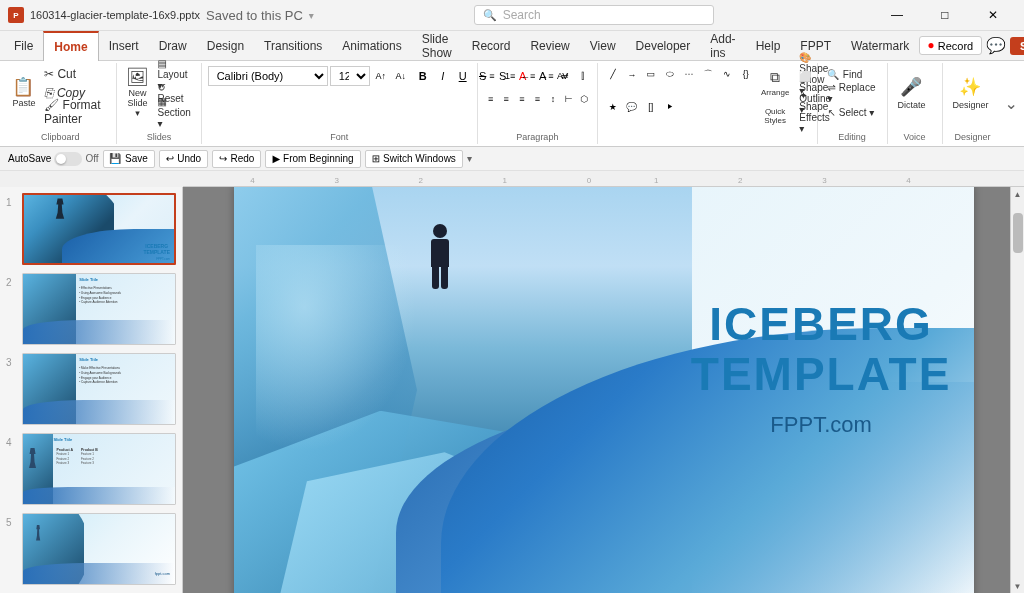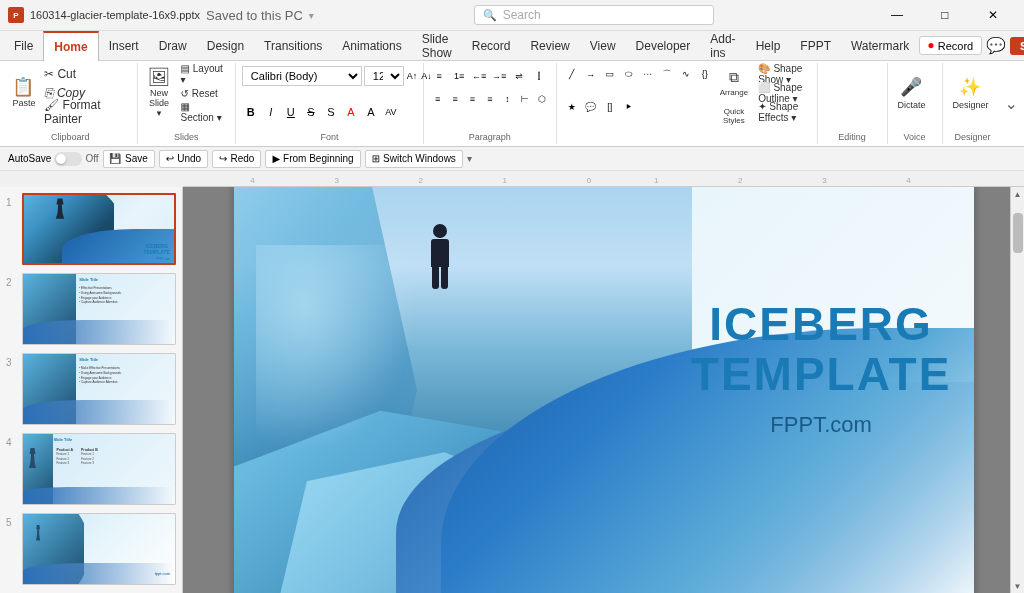--- a/index.html
+++ b/index.html
@@ -312,21 +312,21 @@
       <div style="display:flex; flex-direction:column; gap:1px;">
         <div class="rb-btn-small">▤ Layout ▾</div>
         <div class="rb-btn-small">↺ Reset</div>
         <div class="rb-btn-small">▦ Section ▾</div>
       </div>
     </div>
     <div class="ribbon-group-label">Slides</div>
   </div>
 
   <div class="ribbon-group" style="min-width:185px;">
-    <div style="display:flex; flex-direction:column; gap:14px; width:100%;">
+    <div style="display:flex; flex-direction:row; gap:4px; width:100%;">
       <div class="font-row">
         <select class="font-select">
           <option>Calibri (Body)</option>
         </select>
         <select class="font-size-select">
           <option>12</option>
         </select>
         <div class="format-btn" style="font-size:9px;">A↑</div>
         <div class="format-btn" style="font-size:9px;">A↓</div>
       </div>
@@ -394,20 +394,25 @@
       </div>
       <div style="display:flex; flex-direction:column; gap:1px; font-size:9px;">
         <div class="rb-btn-small">🎨 Shape Show ▾</div>
         <div class="rb-btn-small">⬜ Shape Outline ▾</div>
         <div class="rb-btn-small">✦ Shape Effects ▾</div>
       </div>
     </div>
   </div>
 
   <div class="ribbon-group" style="min-width:70px;">
+    <div style="display:flex; flex-direction:column; gap:1px;">
+      <div class="rb-btn-small">🔍 Find</div>
+      <div class="rb-btn-small">⇌ Replace ▾</div>
+      <div class="rb-btn-small">↖ Select ▾</div>
+    </div>
     <div class="ribbon-group-label">Editing</div>
   </div>
 
   <div class="ribbon-group" style="min-width:55px;">
     <div class="rb-btn">
       <div style="font-size:18px;">🎤</div>
       <span>Dictate</span>
     </div>
     <div class="ribbon-group-label">Voice</div>
   </div>

